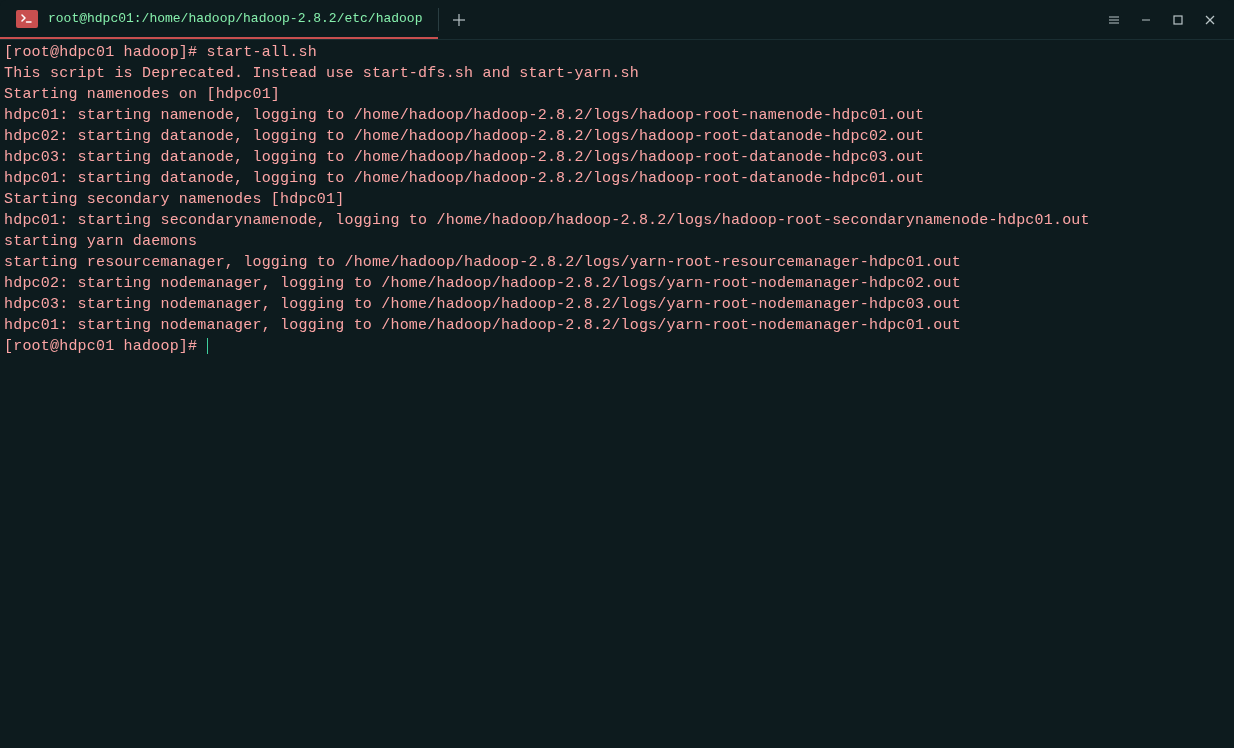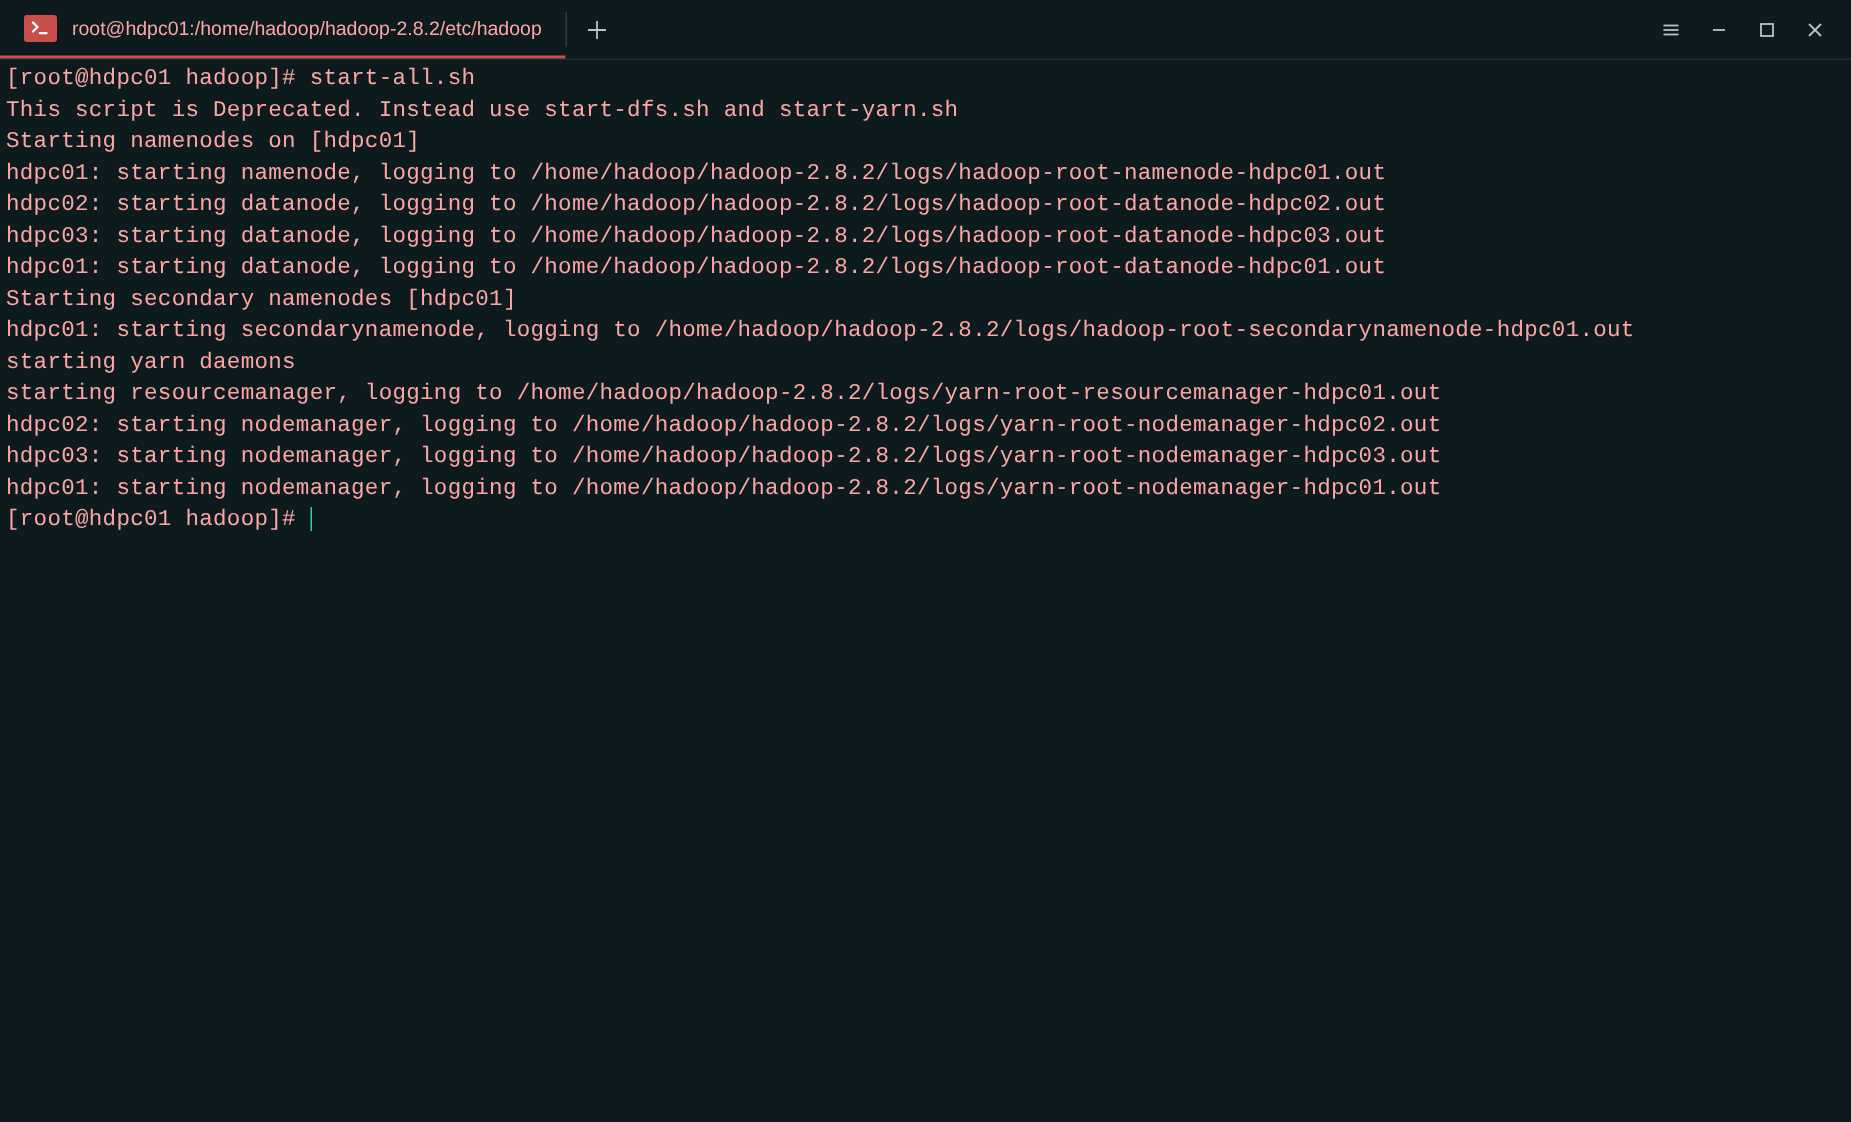--- a/index.html
+++ b/index.html
@@ -39,23 +39,23 @@
       border-radius: 2px;
       display: flex;
       align-items: center;
       justify-content: center;
     }
     .tab-icon svg {
       width: 12px;
       height: 10px;
     }
     .tab-title {
-      color: #fca5a5;
+      color: #86efac;
       font-size: 13px;
-      font-family: Liberation Sans, sans-serif;
+      font-family: Liberation Mono, monospace;
     }
     .tab-divider {
       width: 1px;
       background: #2a3e42;
       margin: 8px 0;
     }
     .new-tab {
       display: flex;
       align-items: center;
       justify-content: center;

